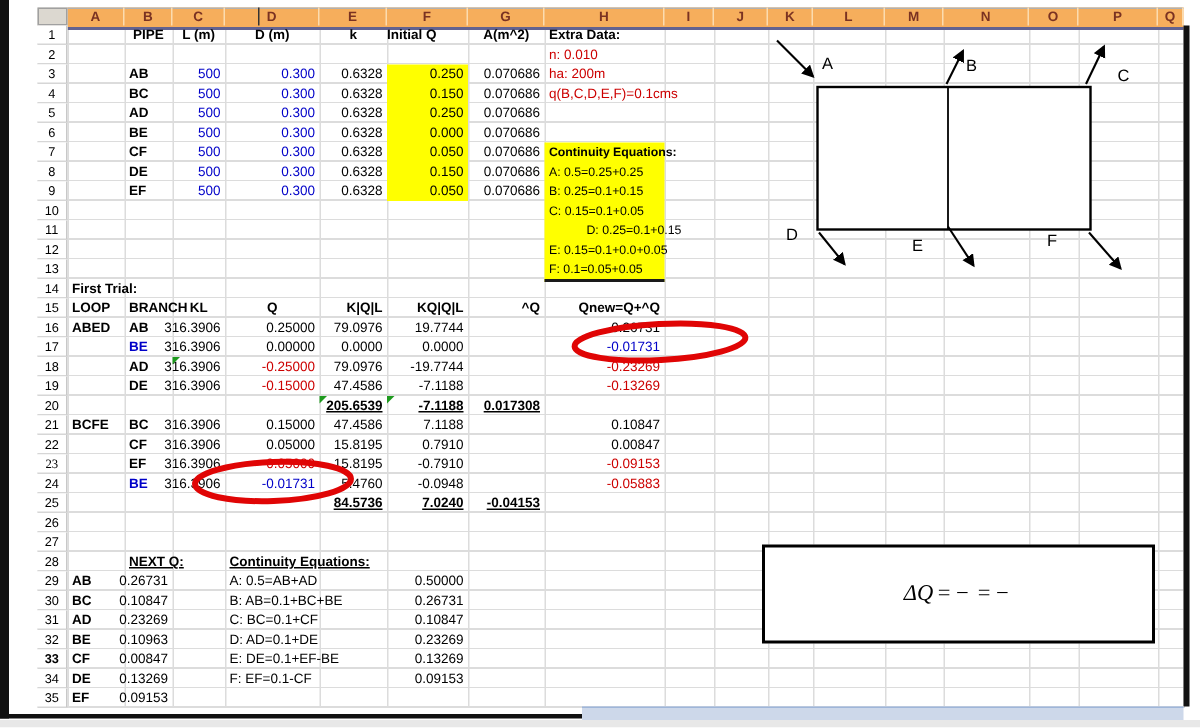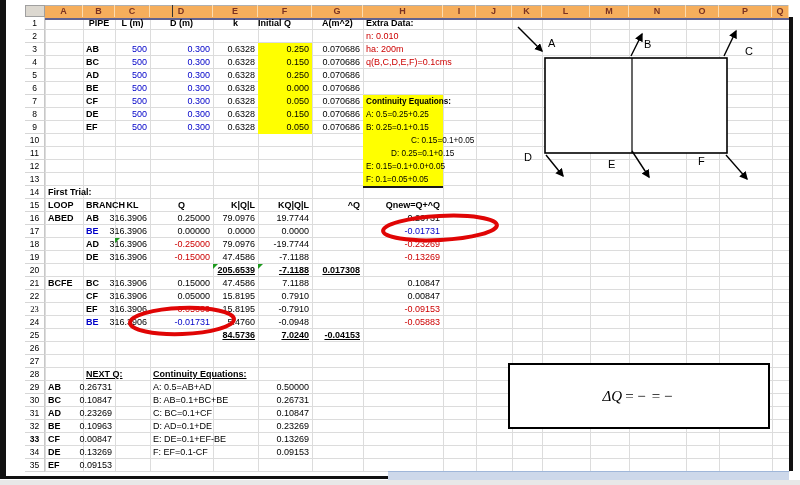--- a/index.html
+++ b/index.html
@@ -187,21 +187,21 @@
       <div class="cell" style="top: 108px; right: 440px;">0.070686</div>
       <div class="cell b" style="top: 121px; left: 86px;">EF</div>
       <div class="cell blue" style="top: 121px; right: 653px;">500</div>
       <div class="cell blue" style="top: 121px; right: 590px;">0.300</div>
       <div class="cell" style="top: 121px; right: 545px;">0.6328</div>
       <div class="cell" style="top: 121px; right: 491px;">0.050</div>
       <div class="cell" style="top: 121px; right: 440px;">0.070686</div>
       <div class="cell b sm" style="top: 95px; left: 366px;">Continuity Equations:</div>
       <div class="cell sm" style="top: 108px; left: 366px;">A: 0.5=0.25+0.25</div>
       <div class="cell sm" style="top: 121px; left: 366px;">B: 0.25=0.1+0.15</div>
-      <div class="cell sm" style="top: 134px; left: 366px; margin-left: 45px;">C: 0.15=0.1+0.05</div>
+      <div class="cell sm" style="top: 134px; left: 366px;">C: 0.15=0.1+0.05</div>
       <div class="cell sm" style="top: 147px; left: 366px; margin-left: 25px;">D: 0.25=0.1+0.15</div>
       <div class="cell sm" style="top: 160px; left: 366px;">E: 0.15=0.1+0.0+0.05</div>
       <div class="cell sm" style="top: 173px; left: 366px;">F: 0.1=0.05+0.05</div>
       <div class="cell b" style="top: 186px; left: 48px;">First Trial:</div>
       <div class="cell b" style="top: 199px; left: 48px;">LOOP</div>
       <div class="cell b" style="top: 199px; left: 86px;">BRANCH</div>
       <div class="cell b" style="top: 199px; left: 115px; width: 35px; text-align: center;">KL</div>
       <div class="cell b" style="top: 199px; left: 150px; width: 63px; text-align: center;">Q</div>
       <div class="cell b" style="top: 199px; right: 545px;">K|Q|L</div>
       <div class="cell b" style="top: 199px; right: 491px;">KQ|Q|L</div>

